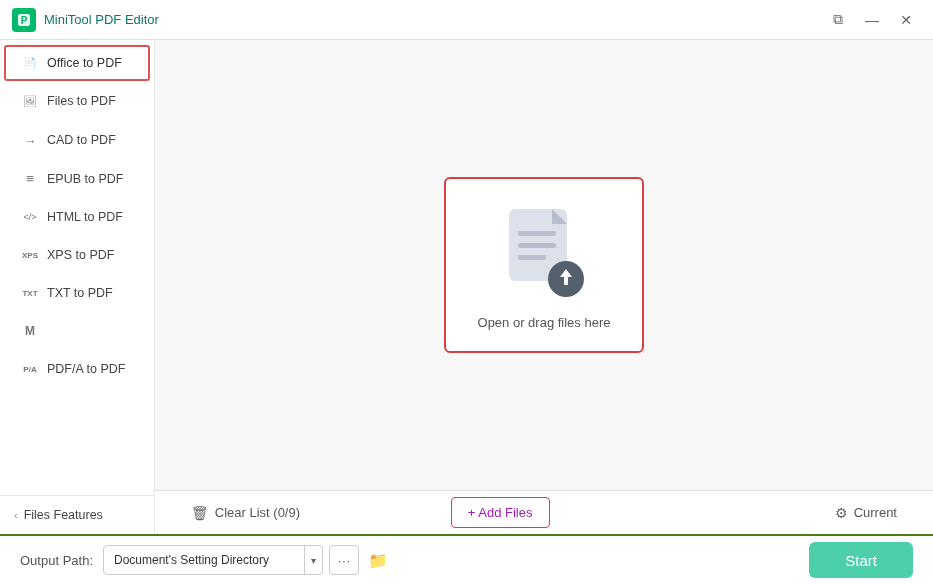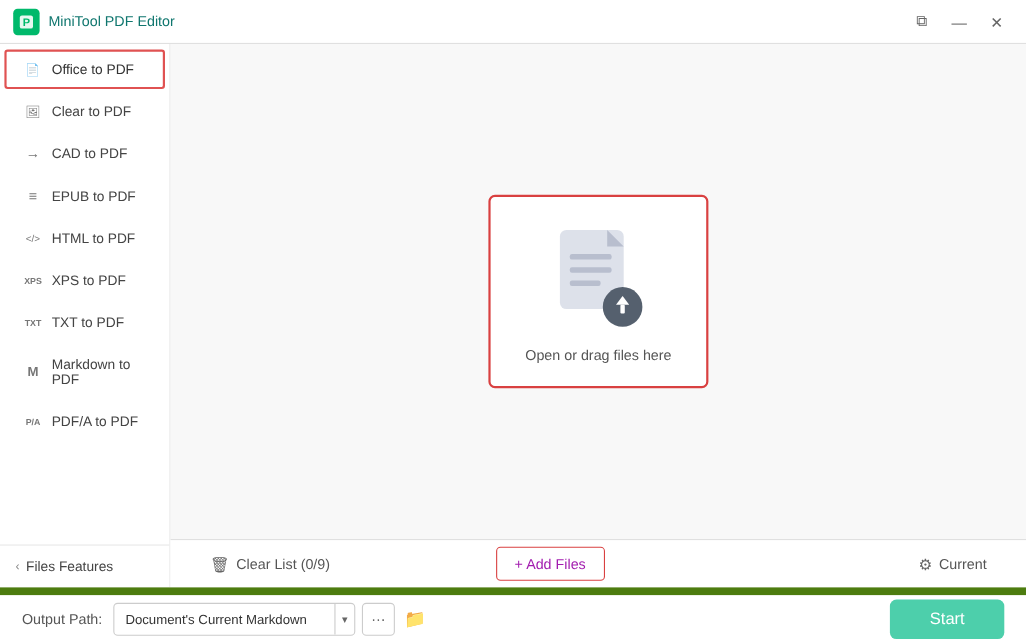--- a/index.html
+++ b/index.html
@@ -195,21 +195,21 @@
       cursor: pointer;
       font-size: 13px;
       color: #555;
       margin-left: auto;
     }
 
     
     .bottom-bar {
       height: 50px;
       background: #ffffff;
-      border-top: 7px solid #4d7c0f;
+      border-top: 2px solid #4d7c0f;
       display: flex;
       align-items: center;
       padding: 0 20px;
       flex-shrink: 0;
     }
     .output-path-label {
       font-size: 13px;
       color: #555;
       margin-right: 10px;
     }
@@ -307,21 +307,21 @@
 
   <div class="sidebar">
 
     <div class="sidebar-item active">
       <span class="sidebar-item-icon">📄</span>
       <span>Office to PDF</span>
     </div>
 
     <div class="sidebar-item">
       <span class="sidebar-item-icon">🖼</span>
-      <span>Clear to PDF</span>
+      <span>Files to PDF</span>
     </div>
 
     <div class="sidebar-item">
       <span class="sidebar-item-icon" style="font-size:13px;">→</span>
       <span>CAD to PDF</span>
     </div>
 
     <div class="sidebar-item">
       <span class="sidebar-item-icon" style="font-size:13px;">≡</span>
       <span>EPUB to PDF</span>
@@ -337,21 +337,20 @@
       <span>XPS to PDF</span>
     </div>
 
     <div class="sidebar-item">
       <span class="sidebar-item-icon" style="font-size:8px; font-weight:bold;">TXT</span>
       <span>TXT to PDF</span>
     </div>
 
     <div class="sidebar-item">
       <span class="sidebar-item-icon" style="font-size:12px; font-weight:bold;">M</span>
-      <span>Markdown to PDF</span>
     </div>
 
     <div class="sidebar-item">
       <span class="sidebar-item-icon" style="font-size:8px; font-weight:bold;text-align:center;">P/A</span>
       <span>PDF/A to PDF</span>
     </div>
 
     <div class="sidebar-spacer"></div>
 
     <div class="sidebar-more-features">
@@ -401,21 +400,21 @@
         <span>Current</span>
       </button>
     </div>
   </div>
 </div>
 
 <div class="bottom-bar">
   <span class="output-path-label">Output Path:</span>
 
   <div class="output-path-select">
-    <span class="output-path-value">Document's Current Markdown</span>
+    <span class="output-path-value">Document's Setting Directory</span>
     <span class="output-path-arrow">▾</span>
   </div>
 
   <button class="output-path-more">
     <span>···</span>
   </button>
 
   <button class="output-path-folder">
     <span>📁</span>
   </button>

